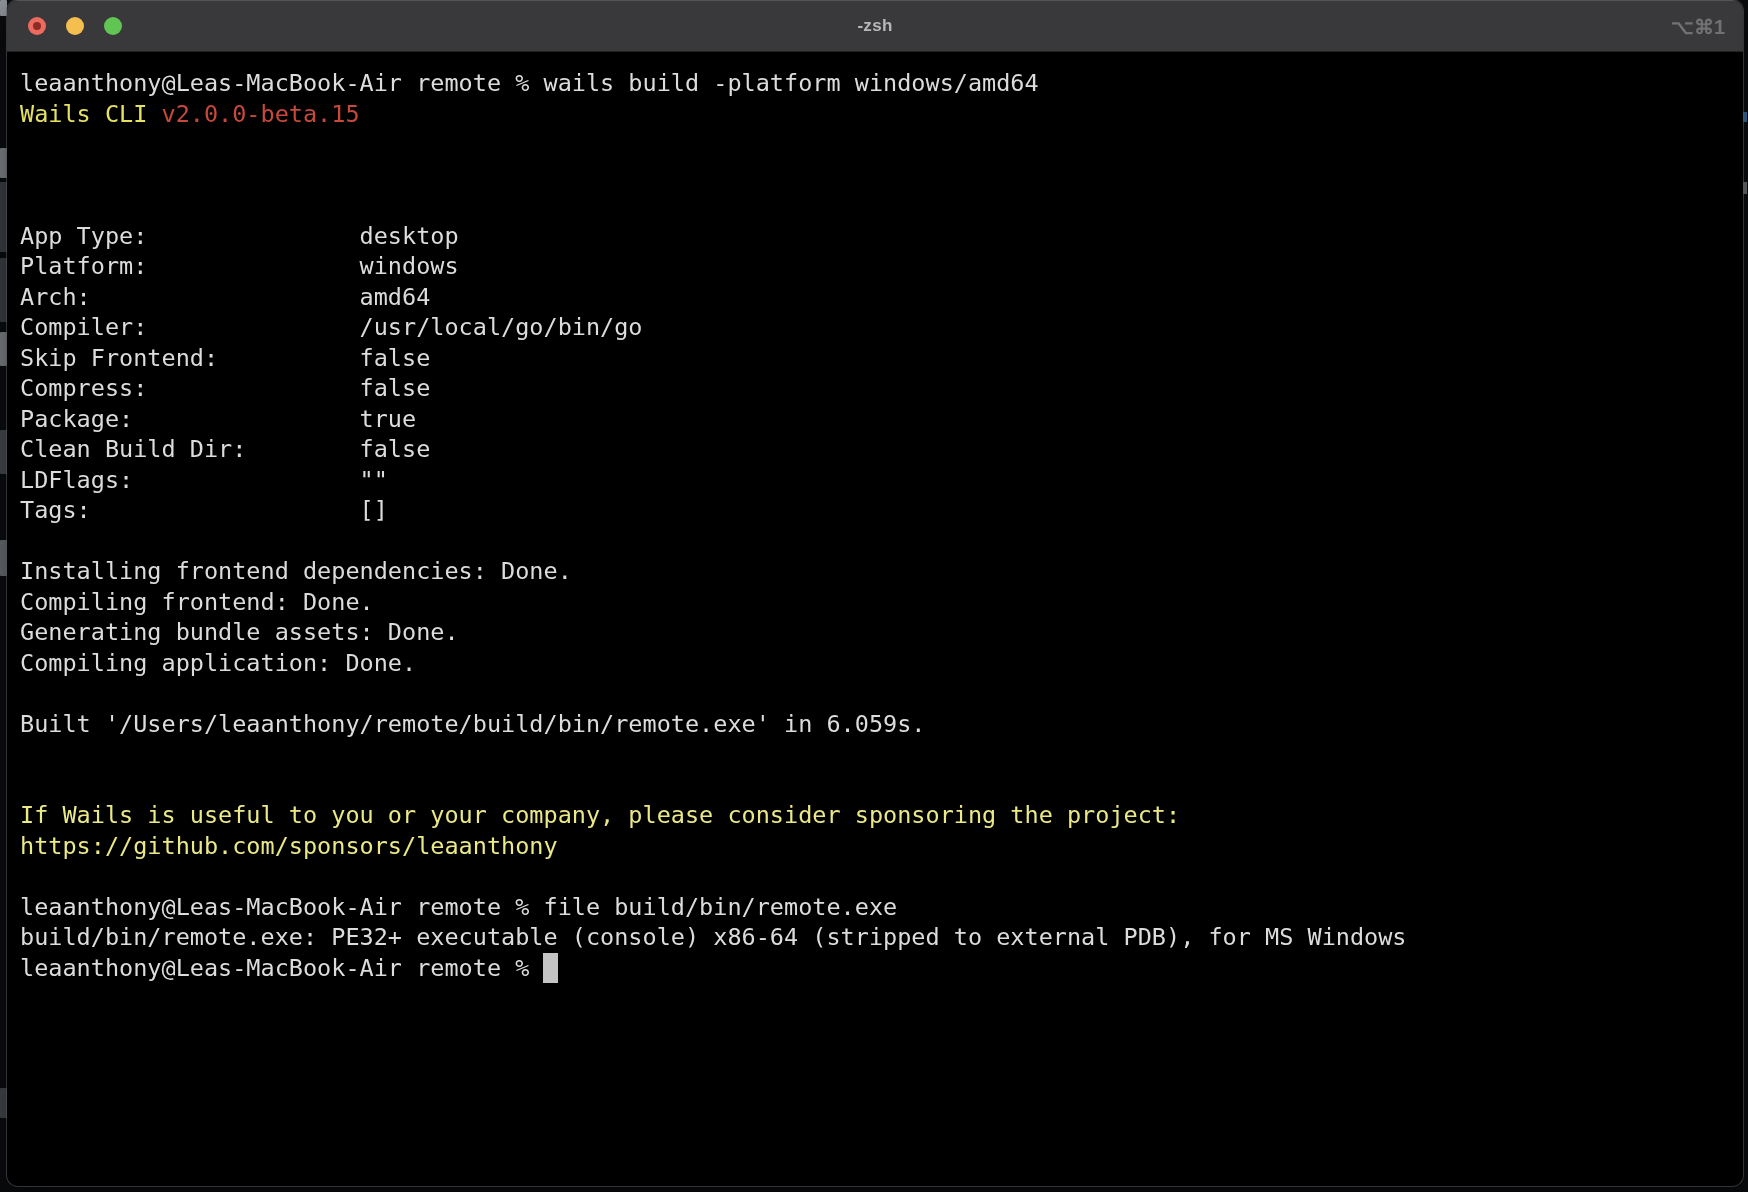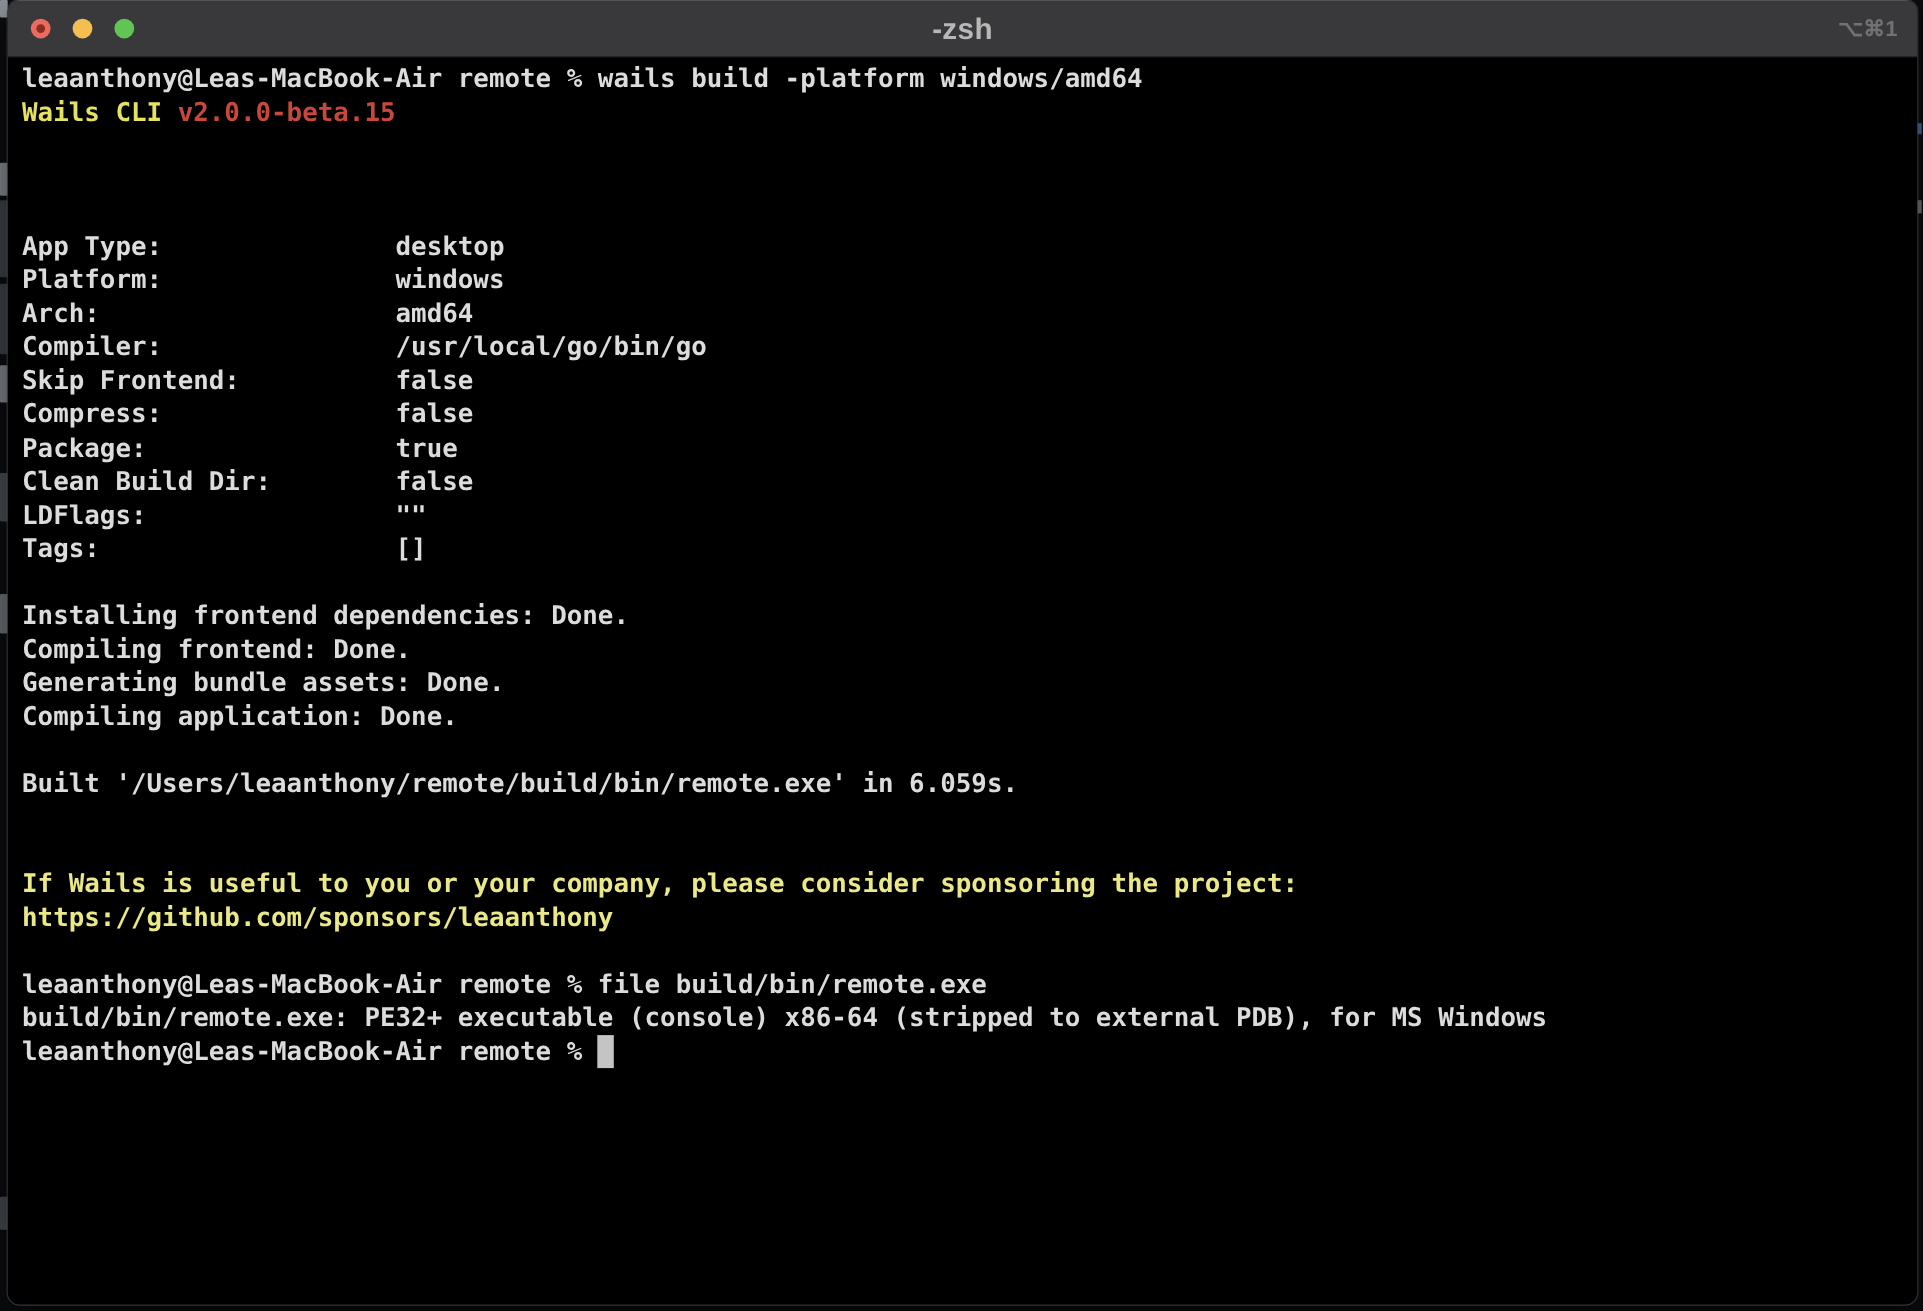--- a/index.html
+++ b/index.html
@@ -34,40 +34,39 @@
   }
   .lights { position:absolute; left:21px; top:17px; display:flex; gap:20px; }
   .light { width:18px; height:18px; border-radius:50%; position:relative; }
   .light-dot {
     position:absolute; left:5px; top:5px; width:8px; height:8px;
     border-radius:50%;
   }
   .win-title {
     position:absolute; left:0; right:0; top:0; height:52px;
     line-height:52px; text-align:center;
-    font-size:27px; font-weight:bold;
+    font-size:17px; font-weight:bold;
     color:var(--title-text,#b7b7b7);
     letter-spacing:.3px;
   }
   .win-shortcut {
     position:absolute; right:18px; top:0; height:52px; line-height:54px;
     font-size:20px; font-weight:bold;
     color:var(--shortcut-text,#717173);
   }
 
   .screen {
     position:absolute; left:0; right:0; top:52px; bottom:0;
-    padding:4px 10px 0 13px;
+    padding:16px 10px 0 13px;
     font-family:"DejaVu Sans Mono", monospace;
     font-size:23.5px;
     line-height:30.5px;
     color:var(--default-text,#dcdcdc);
     white-space:pre;
     cursor:text;
-    font-weight:bold;
   }
   .tline { min-height:30.5px; }
   .cursor-block { display:inline-block; }
 </style>
 </head>
 <body>
 
 <div class="edge-frag" style="top:0;height:16px;background:#8e949a;"></div>
 <div class="edge-frag" style="top:148px;height:30px;background:#84898e;"></div>
 <div class="edge-frag" style="top:182px;height:70px;background:#3c4046;"></div>

